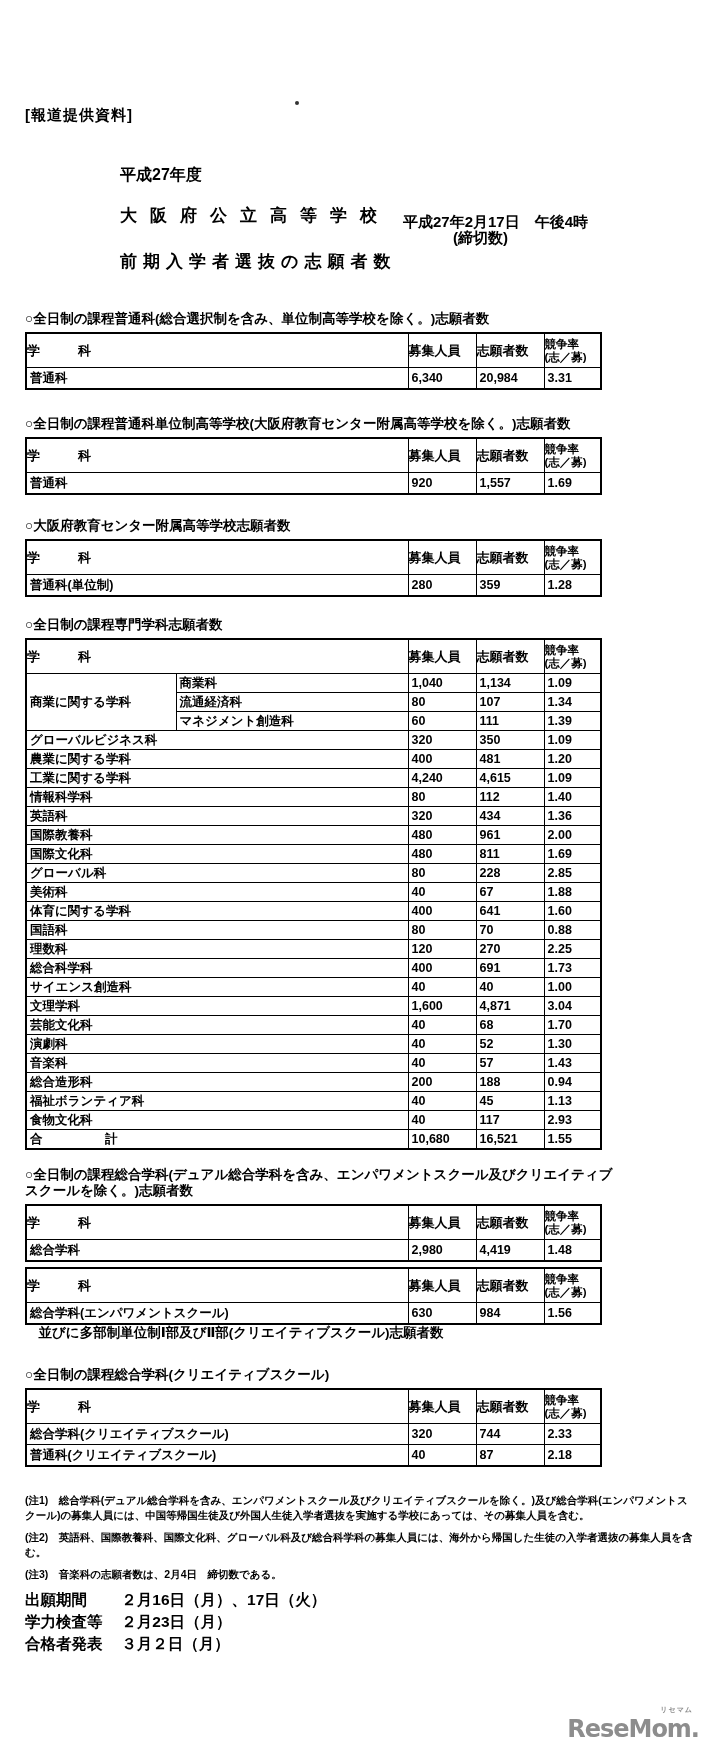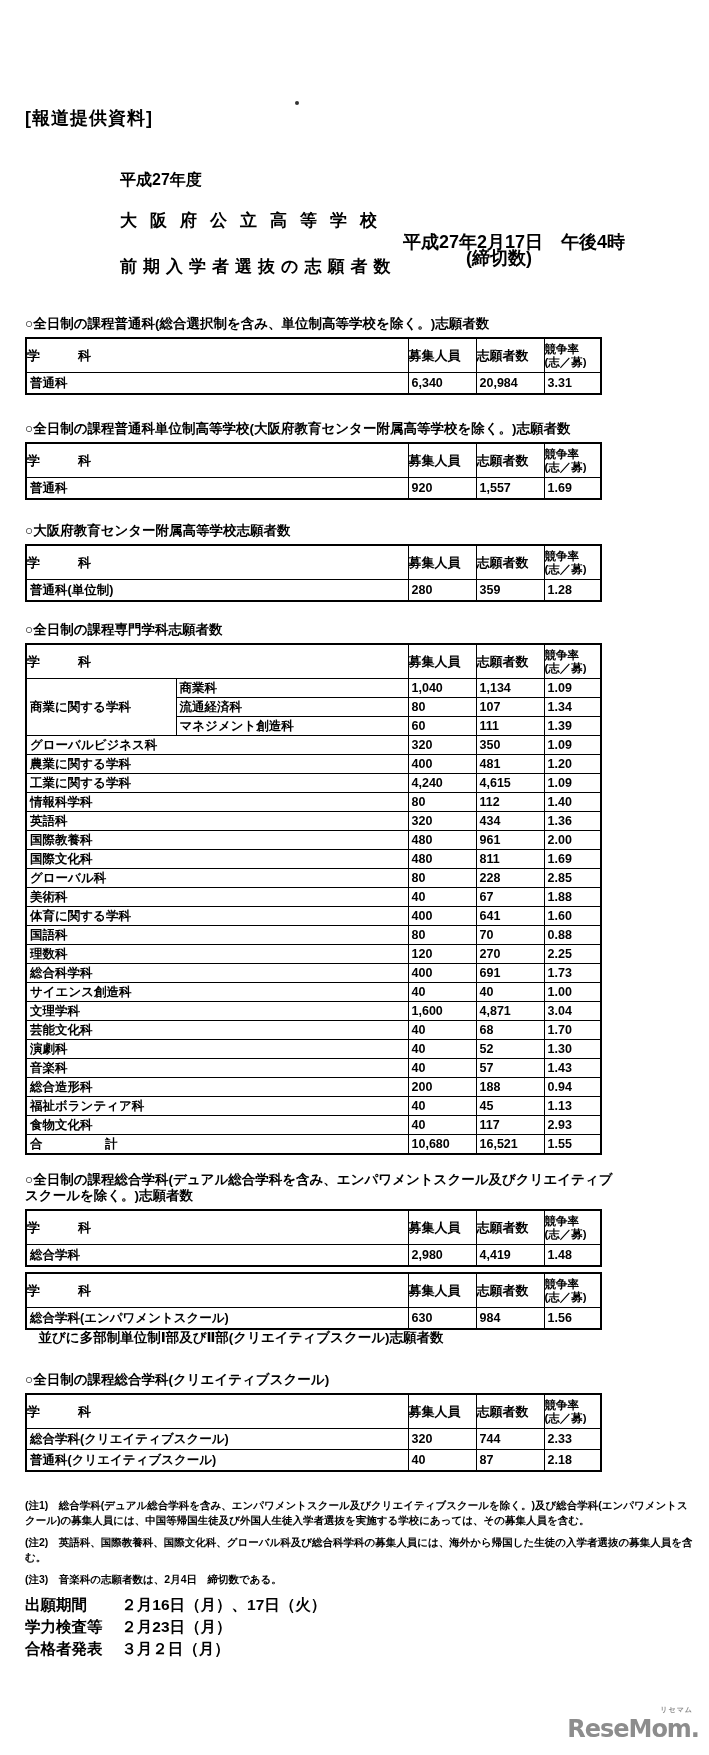--- a/index.html
+++ b/index.html
@@ -1,24 +1,24 @@
 <!DOCTYPE html>
 <html><head>
 <meta charset="utf-8">
 <style>
   html,body{margin:0;padding:0;background:#fff;}
   .page{position:relative;width:709px;height:1755px;background:#ffffff;color:#000;
         font-family:"Liberation Sans","DejaVu Sans",sans-serif;font-weight:bold;overflow:hidden;}
   .inner{padding-left:25px;width:680px;}
-  .doc-label{padding-top:106px;font-size:18px;letter-spacing:1px;}
+  .doc-label{padding-top:106px;font-size:15px;letter-spacing:1px;}
   .title-block{margin-left:95px;margin-top:40px;}
   .t-year{font-size:16px;}
   .t-line1{font-size:17px;letter-spacing:13px;margin-top:18px;}
   .t-line2{font-size:17px;letter-spacing:6px;margin-top:23px;}
-  .date-block{position:absolute;left:403px;top:234px;font-size:18px;line-height:16px;}
+  .date-block{position:absolute;left:403px;top:214px;font-size:15px;line-height:16px;}
   .date-note{text-align:center;padding-right:30px;}
   .sec-heading{font-size:13.5px;line-height:16px;}
   .dtable{border-collapse:collapse;table-layout:fixed;width:575px;border:2px solid #000;margin-top:5px;}
   .dtable th,.dtable td{border:1px solid #000;overflow:hidden;white-space:nowrap;font-weight:bold;}
   .dtable th{height:33px;font-size:13px;text-align:left;padding:0;}
   .dtable td{height:20px;font-size:12.5px;padding:0 3px;text-align:left;}
   .big td{height:18px;}
   .ratio-h{font-size:11.5px;line-height:13px;}
   .num{text-align:right;padding-right:7px;}
   .subj-h{letter-spacing:4px;}

